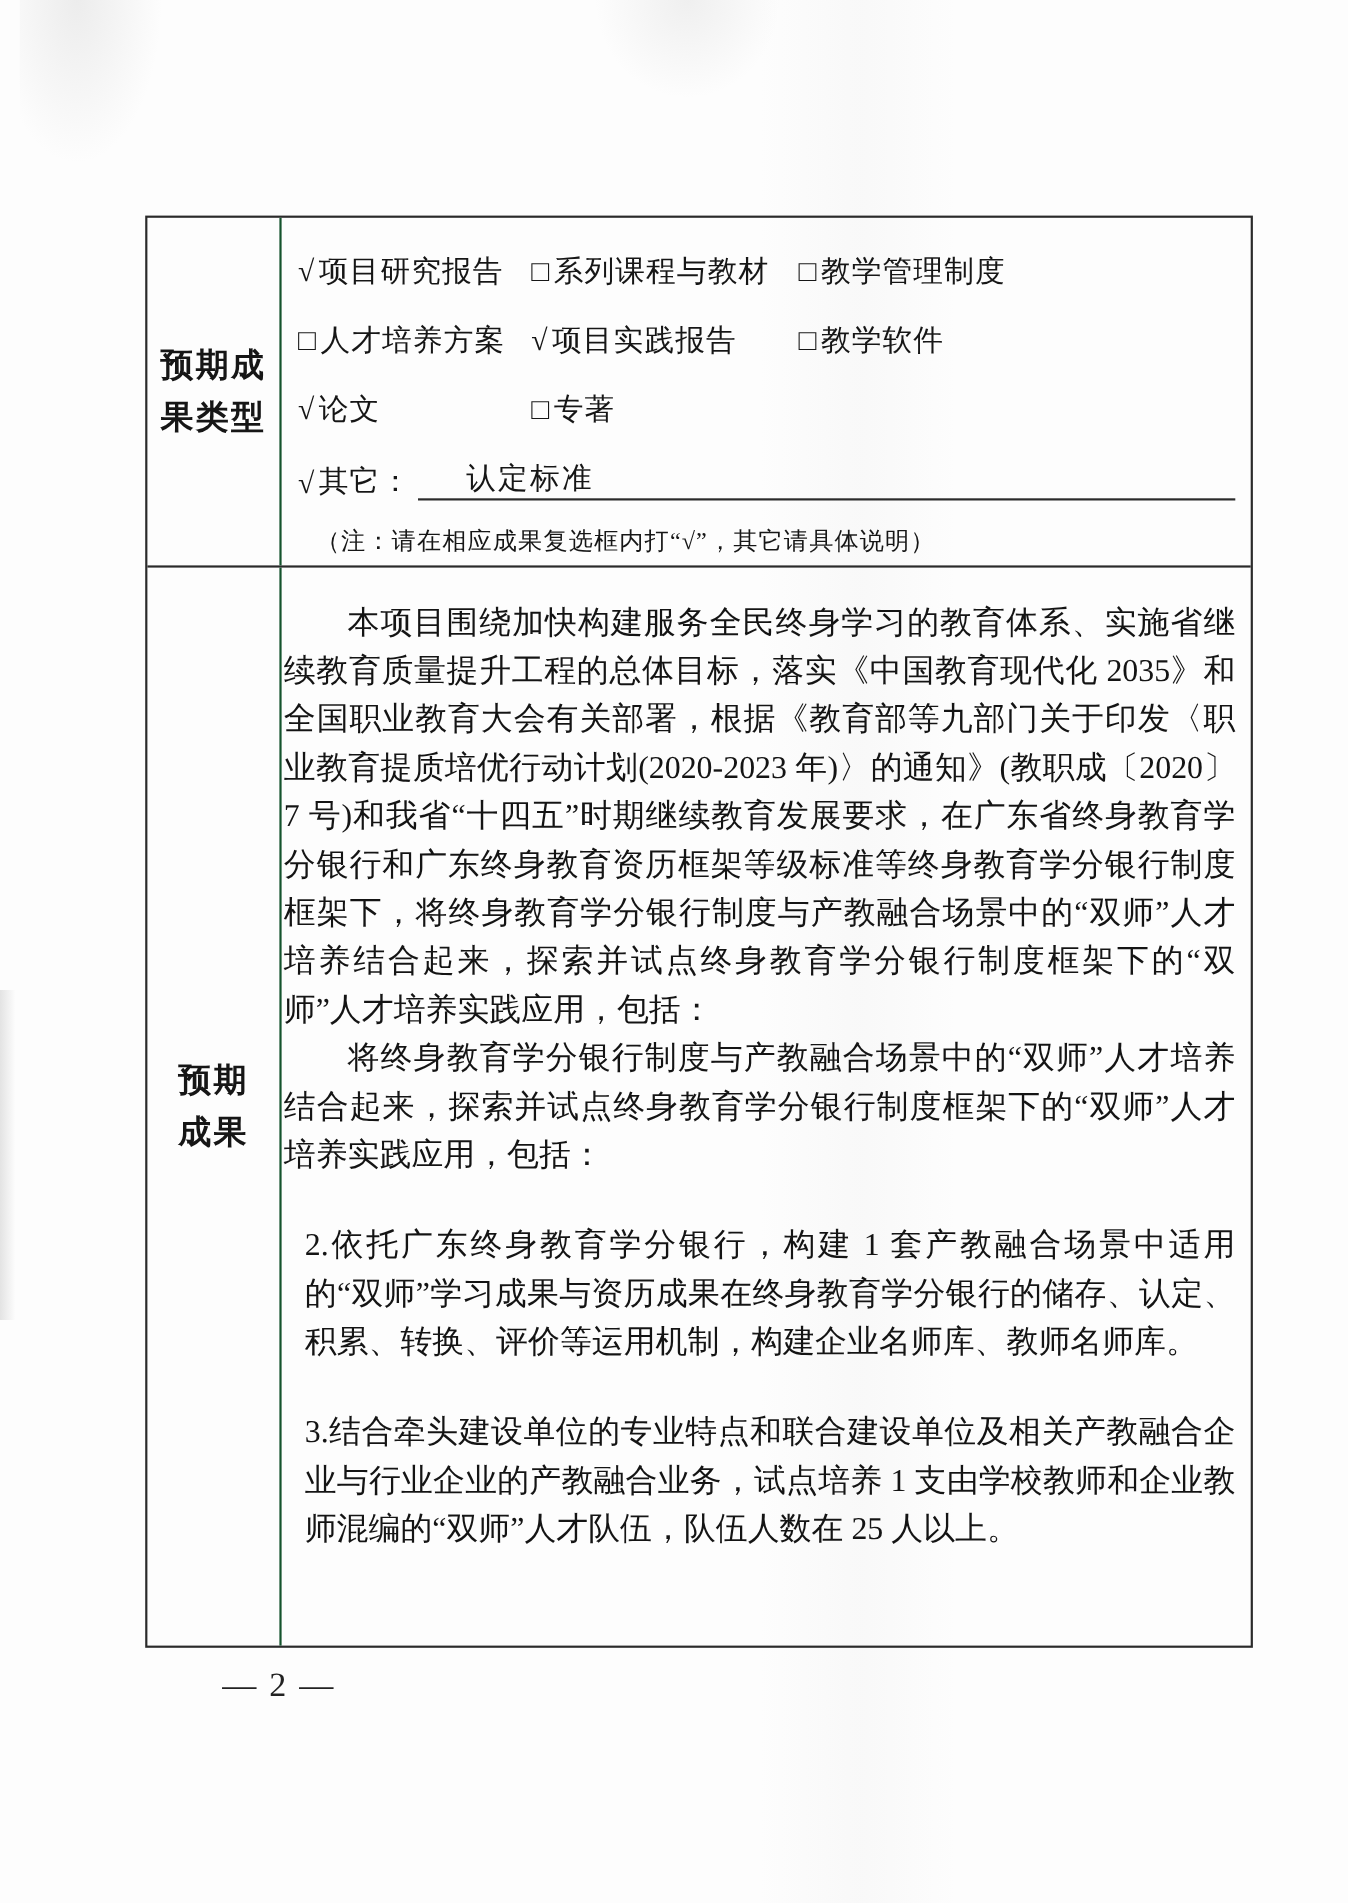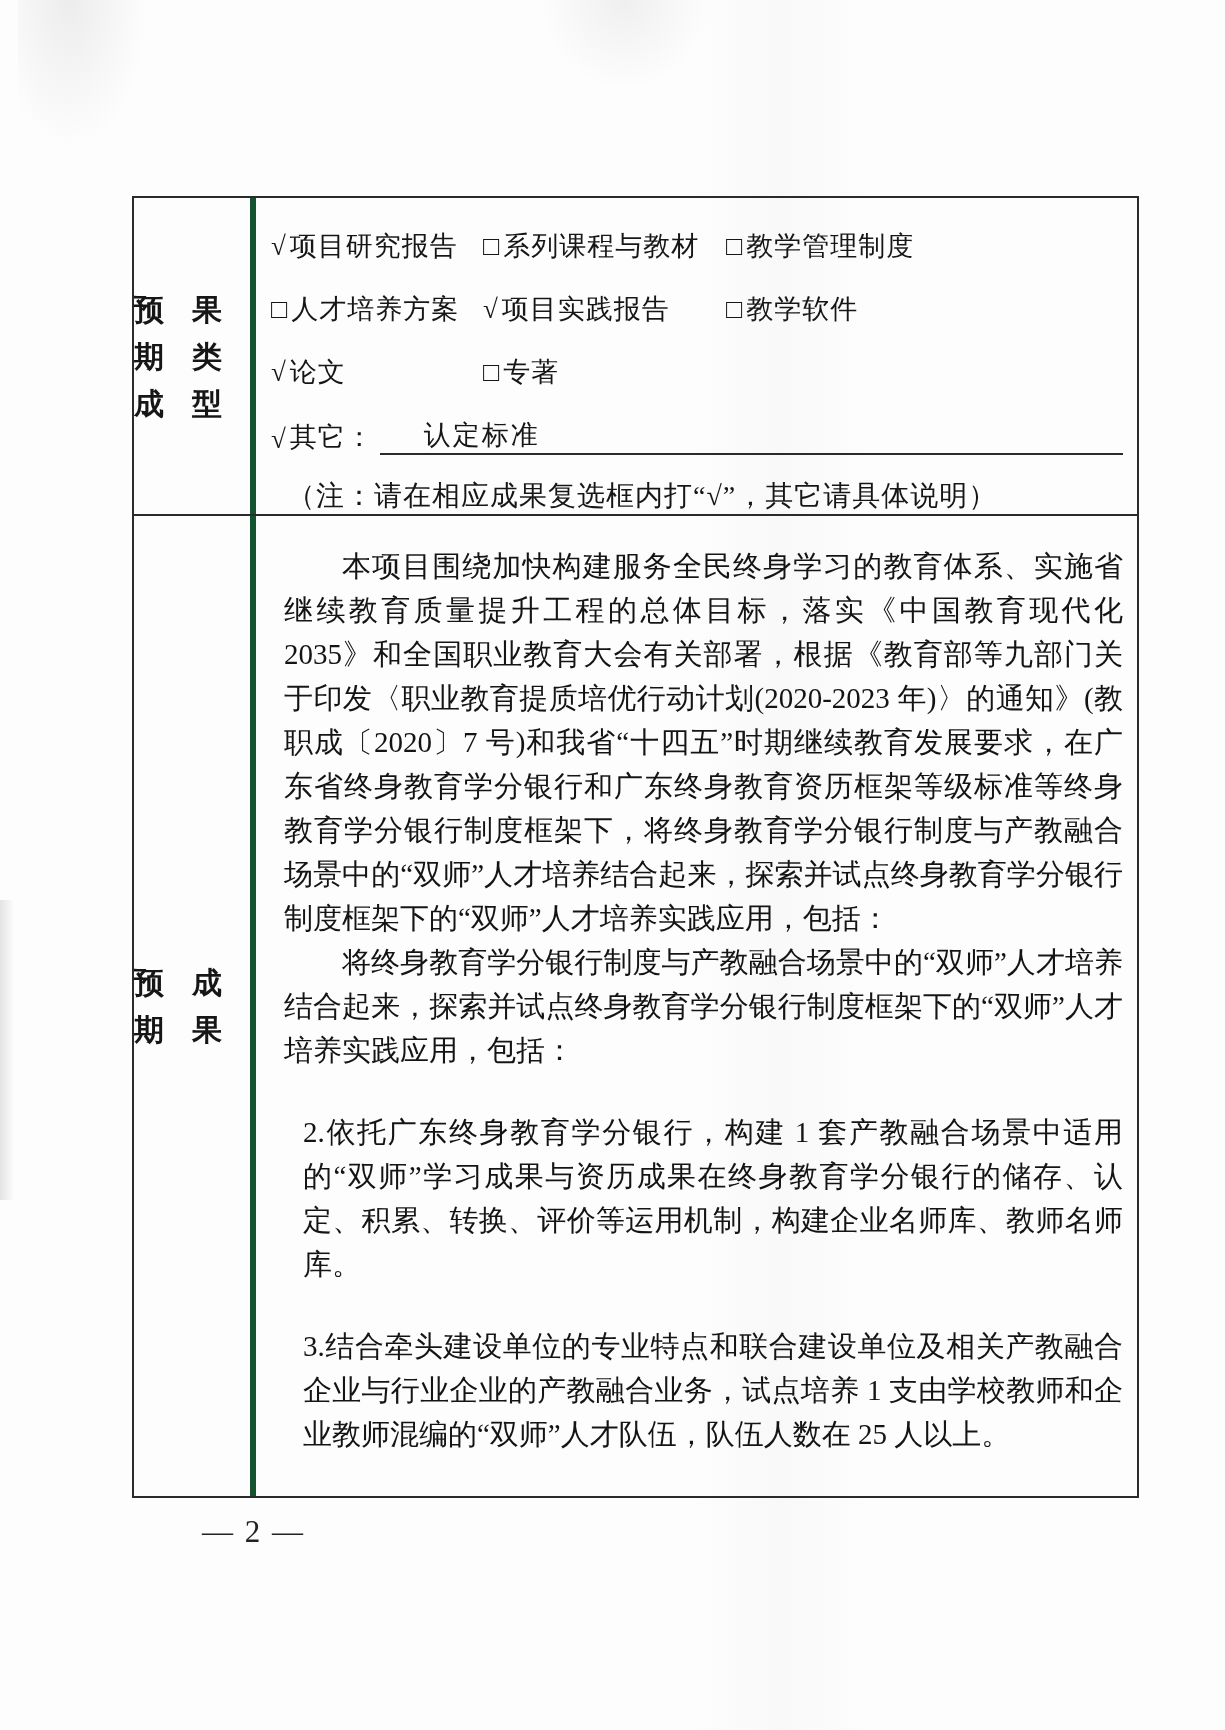--- a/index.html
+++ b/index.html
@@ -28,23 +28,23 @@
     border:2px solid #2b2b2b;
     box-sizing:border-box;
     display:flex;flex-direction:column;
     background:transparent;
   }
   .t-row{display:flex;box-sizing:border-box;}
   .t-row1{height:318px;border-bottom:2px solid #2b2b2b;}
   .t-row2{flex:1;}
   .label-cell{
     width:122px;flex:0 0 122px;
-    border-right:6px solid #14532d;
+    border-right:2px solid #14532d;
     box-sizing:border-box;
-    display:flex;flex-direction:row;justify-content:center;align-items:center;
+    display:flex;flex-direction:column;justify-content:center;align-items:center;
     font-size:30px;font-weight:700;letter-spacing:2px;line-height:47px;
   }
   .content-cell{flex:1;box-sizing:border-box;min-width:0;}
 
   
   .cc1{padding:16px 14px 0 15px;}
   .cb-grid{
     display:grid;
     grid-template-columns:212px 243px 1fr;
     grid-auto-rows:63px;
@@ -57,24 +57,24 @@
     margin-top:12px;height:40px;
     font-size:27px;letter-spacing:1px;
   }
   .other-label{white-space:nowrap;}
   .other-line{
     flex:1;margin-left:6px;
     border-bottom:2px solid #2b2b2b;
     height:38px;box-sizing:border-box;
   }
   .other-value{display:inline-block;padding-left:44px;font-size:27px;letter-spacing:2px;}
-  .note-row{margin-top:22px;margin-left:16px;font-size:28px;letter-spacing:1px;}
+  .note-row{margin-top:22px;margin-left:16px;font-size:22px;letter-spacing:1px;}
 
   
-  .cc2{padding:28px 14px 0 28px;overflow:hidden;}
+  .cc2{padding:28px 14px 0 2px;overflow:hidden;}
   .para{
     margin:0;font-size:29px;line-height:44px;
     text-align:justify;
     color:#141414;
   }
   .para.indent{text-indent:2em;}
   .para.gap{margin-top:38px;margin-left:19px;}
 
   .footer{
     position:absolute;left:202px;top:1514px;

